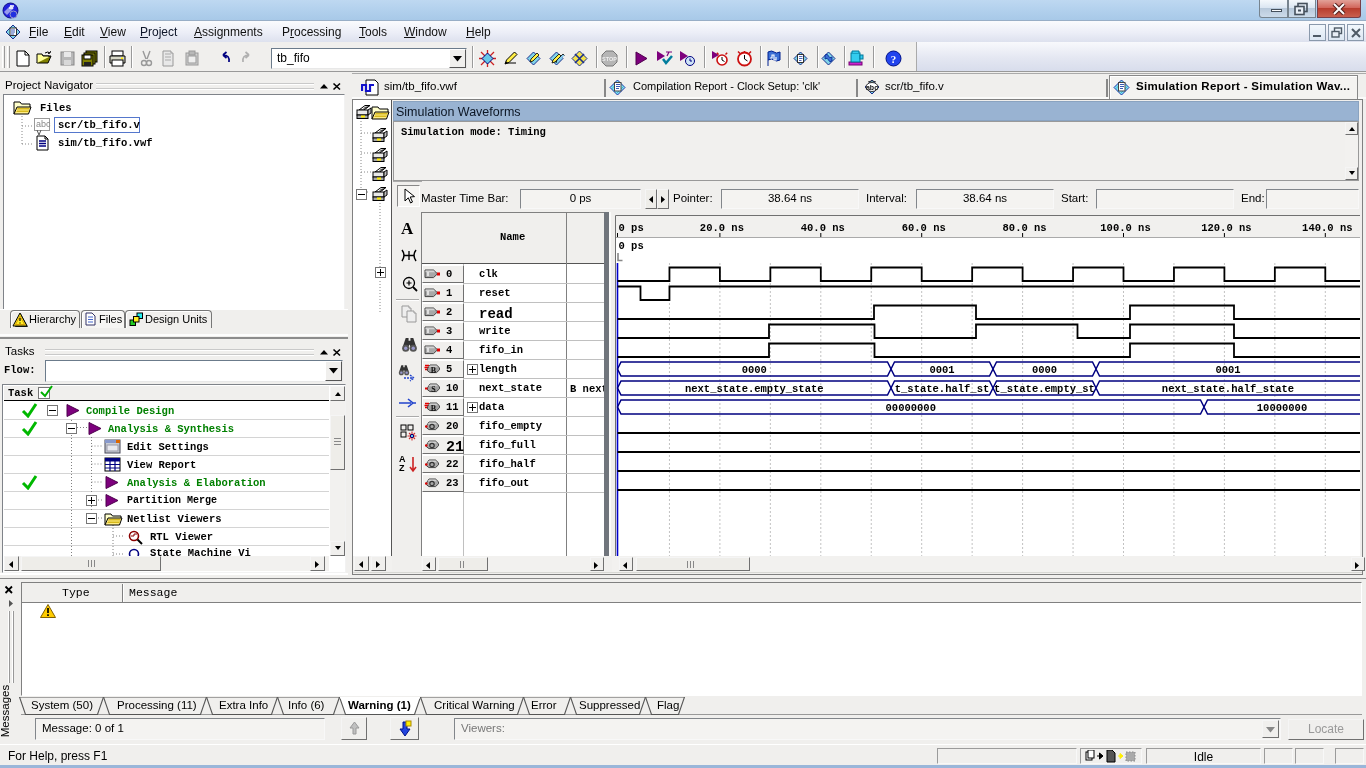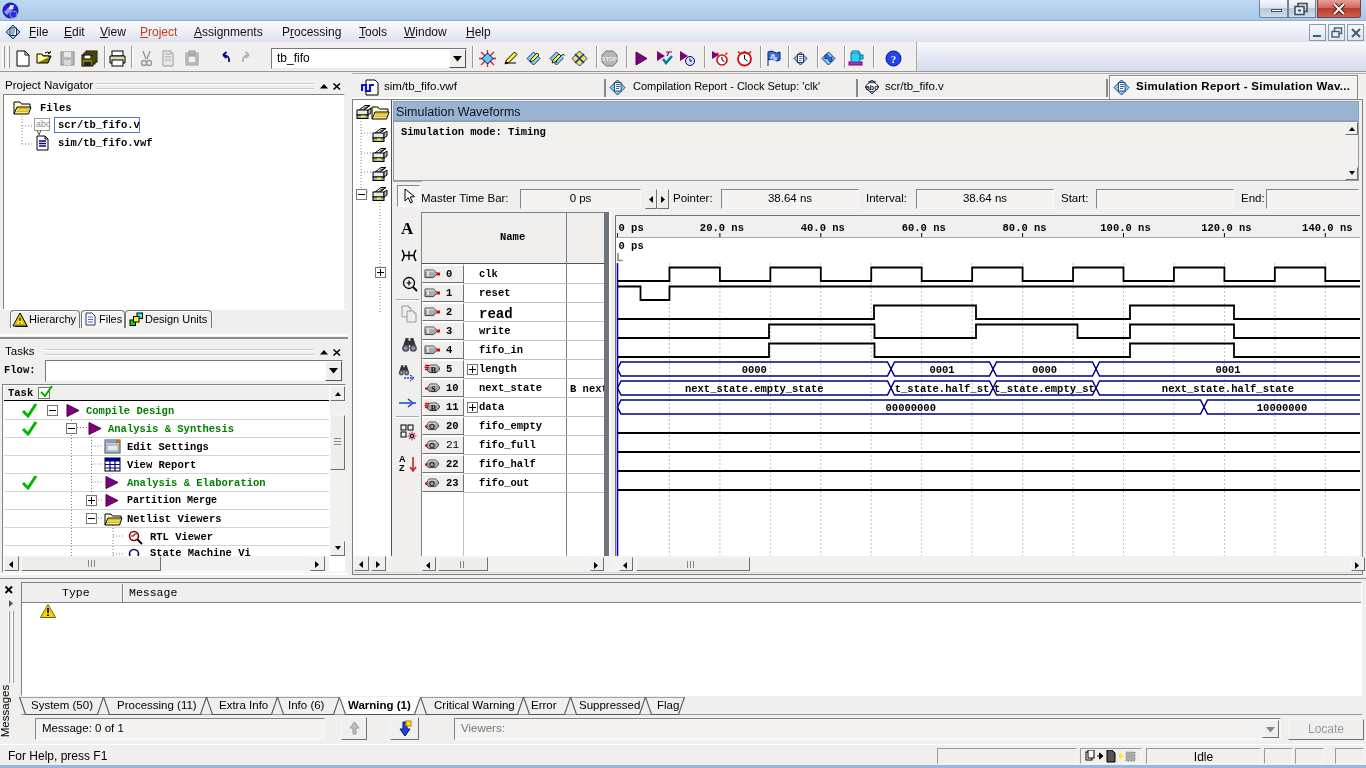--- a/index.html
+++ b/index.html
@@ -36,21 +36,21 @@
 <div class="abs" style="left:0;top:21px;width:1366px;height:21px;
 background:linear-gradient(#fafbfd,#eceef7 55%,#dde1ee)"></div>
 <svg class="abs" style="left:5px;top:24px" width="16" height="16" viewBox="0 0 16 16">
 <path d="M8 1 L15 8 L8 15 L1 8 Z" fill="#7fd4e8" stroke="#1b2f8f"></path>
 <rect x="5" y="4" width="6.5" height="7.5" fill="#fff" stroke="#333"></rect>
 <path d="M6 6 h4 M6 8 h4 M6 10 h3" stroke="#2244aa" stroke-width="0.9"></path>
 </svg>
 <div class="abs" style="left:29px;top:25px;font-size:12px;color:#111"><span style="text-decoration:underline">F</span>ile</div>
 <div class="abs" style="left:64px;top:25px;font-size:12px;color:#111"><span style="text-decoration:underline">E</span>dit</div>
 <div class="abs" style="left:100px;top:25px;font-size:12px;color:#111"><span style="text-decoration:underline">V</span>iew</div>
-<div class="abs" style="left:140px;top:25px;font-size:12px;color:#c2410c"><span style="text-decoration:underline">P</span>roject</div>
+<div class="abs" style="left:140px;top:25px;font-size:12px;color:#0f172a"><span style="text-decoration:underline">P</span>roject</div>
 <div class="abs" style="left:194px;top:25px;font-size:12px;color:#111"><span style="text-decoration:underline">A</span>ssignments</div>
 <div class="abs" style="left:282px;top:25px;font-size:12px;color:#111">P<span style="text-decoration:underline">r</span>ocessing</div>
 <div class="abs" style="left:359px;top:25px;font-size:12px;color:#111"><span style="text-decoration:underline">T</span>ools</div>
 <div class="abs" style="left:404px;top:25px;font-size:12px;color:#111"><span style="text-decoration:underline">W</span>indow</div>
 <div class="abs" style="left:466px;top:25px;font-size:12px;color:#111"><span style="text-decoration:underline">H</span>elp</div>
 <div class="abs" style="left:1309px;top:24px;width:17px;height:17px;background:linear-gradient(#f2f7fc,#dce7f3);border:1px solid #8a99ac"></div>
 <div class="abs" style="left:1328px;top:24px;width:17px;height:17px;background:linear-gradient(#f2f7fc,#dce7f3);border:1px solid #8a99ac"></div>
 <div class="abs" style="left:1347px;top:24px;width:17px;height:17px;background:linear-gradient(#f2f7fc,#dce7f3);border:1px solid #8a99ac"></div>
 <div class="abs" style="left:1313px;top:35px;width:8px;height:2px;background:#4e5a66"></div>
 <svg class="abs" style="left:1331px;top:27px" width="12" height="12" viewBox="0 0 12 12">
@@ -690,21 +690,21 @@
 <div class="abs mono" style="left:446px;top:420px;font-size:10.5px;font-weight:bold;color:#000">20</div>
 <div class="abs mono" style="left:479px;top:420px;font-size:10.5px;font-weight:bold;color:#000">fifo_empty</div>
 <div class="abs" style="left:422px;top:436px;width:42px;height:18px;background:#f0efed;border:1px solid;border-color:#fff #707070 #707070 #fff"></div>
 <div class="abs" style="left:463px;top:454px;width:141px;height:1px;background:#c0c0c0"></div>
 <svg class="abs" style="left:424px;top:439px" width="18" height="13" viewBox="0 0 18 13">
       <path d="M5 2 h6.5 l3 2.8 v2 l-3 2.8 H5 L2.5 7.8 v-2 Z" fill="#a8a8a8" stroke="#444"></path>
 <path d="M5.2 2.5 h6 l2 1.8 H3.5 Z" fill="#d0d0d0"></path>
 <circle cx="8" cy="6.5" r="2.2" fill="none" stroke="#333" stroke-width="1.2"></circle>
 <rect x="1" y="5.5" width="2.5" height="2" fill="#e00000"></rect>
     </svg>
-<div class="abs mono" style="left:446px;top:439px;font-size:11px;font-weight:normal;color:#000">21</div>
+<div class="abs mono" style="left:446px;top:439px;font-size:15px;font-weight:bold;color:#000">21</div>
 <div class="abs mono" style="left:479px;top:439px;font-size:10.5px;font-weight:bold;color:#000">fifo_full</div>
 <div class="abs" style="left:422px;top:455px;width:42px;height:18px;background:#f0efed;border:1px solid;border-color:#fff #707070 #707070 #fff"></div>
 <div class="abs" style="left:463px;top:473px;width:141px;height:1px;background:#c0c0c0"></div>
 <svg class="abs" style="left:424px;top:458px" width="18" height="13" viewBox="0 0 18 13">
       <path d="M5 2 h6.5 l3 2.8 v2 l-3 2.8 H5 L2.5 7.8 v-2 Z" fill="#a8a8a8" stroke="#444"></path>
 <path d="M5.2 2.5 h6 l2 1.8 H3.5 Z" fill="#d0d0d0"></path>
 <circle cx="8" cy="6.5" r="2.2" fill="none" stroke="#333" stroke-width="1.2"></circle>
 <rect x="1" y="5.5" width="2.5" height="2" fill="#e00000"></rect>
     </svg>
 <div class="abs mono" style="left:446px;top:458px;font-size:10.5px;font-weight:bold;color:#000">22</div>

